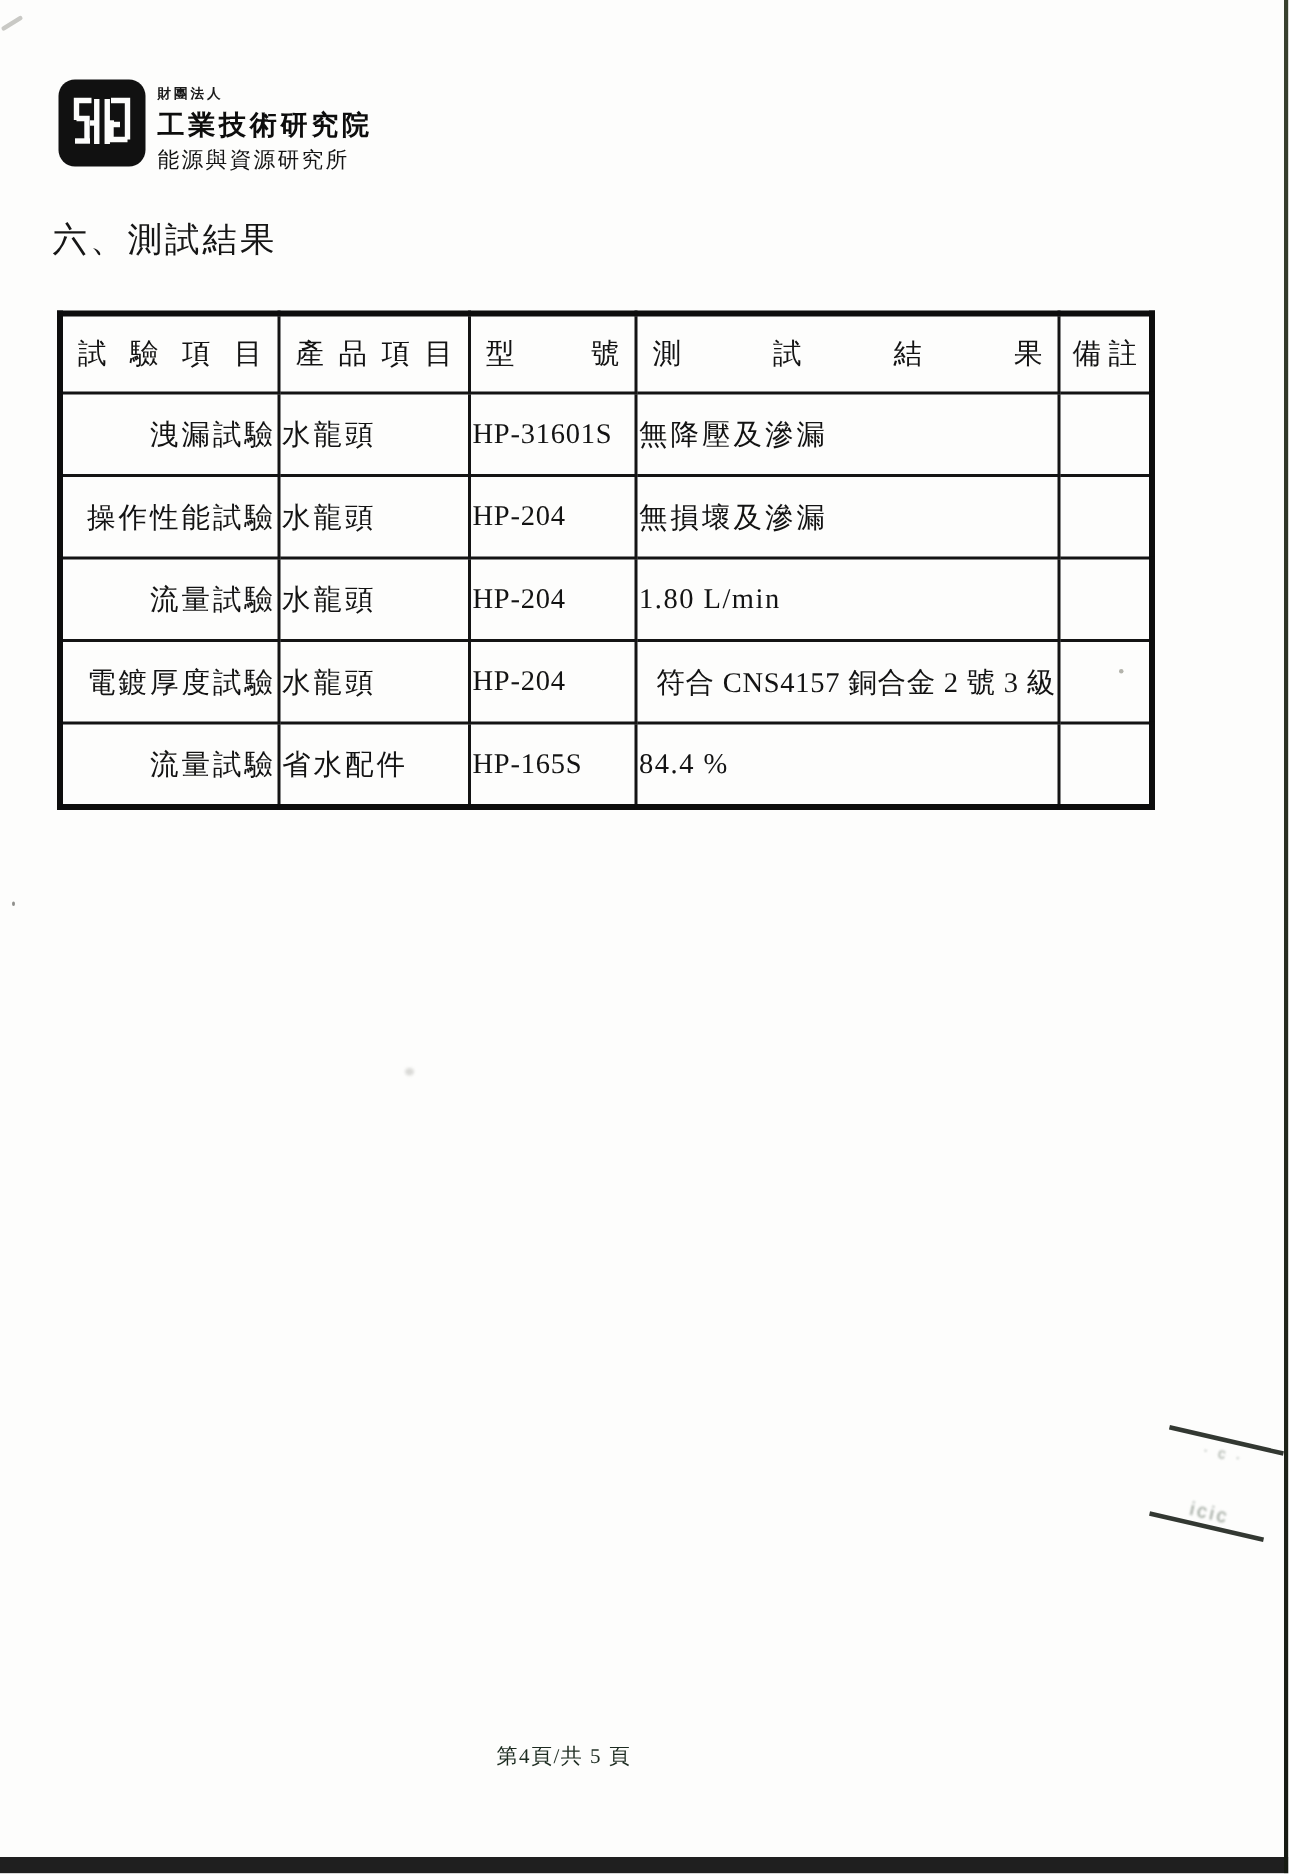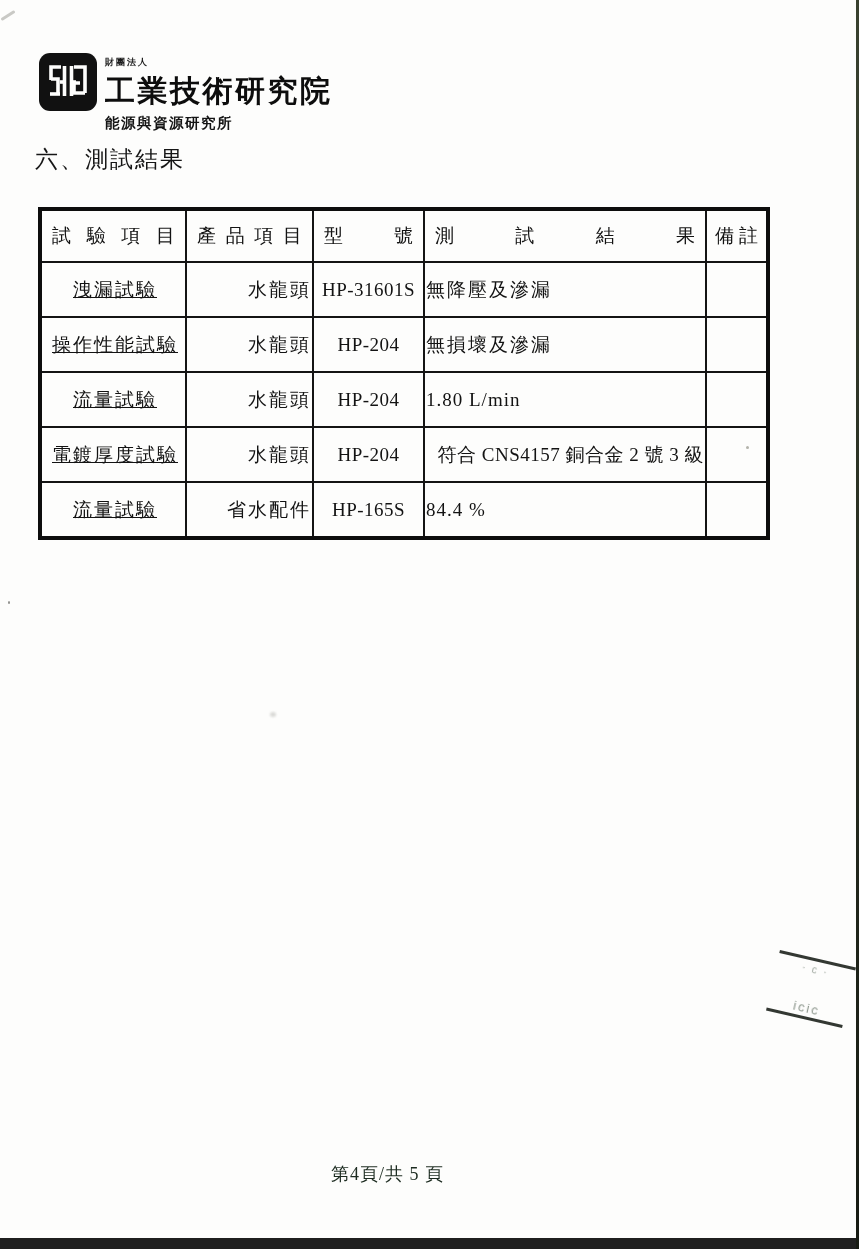--- a/index.html
+++ b/index.html
@@ -10,22 +10,22 @@
     overflow:hidden;
     font-family:"Liberation Serif","DejaVu Serif",serif;
     color:#111;
   }
 
   
   .org-header { position:absolute; left:38px; top:52px; display:flex; }
   .logo { width:60px; height:60px; flex:0 0 auto; }
   .org-text { margin-left:7px; padding-top:4px; }
   .org-small { font-size:9px; font-weight:bold; letter-spacing:2px; color:#1a1a1a; }
-  .org-main  { font-size:30px; font-weight:bold; letter-spacing:2.5px; margin-top:2px; color:#0d0d0d; }
-  .org-sub   { font-size:14.5px; font-weight:bold; letter-spacing:1.5px; margin-top:2px; color:#141414; }
+  .org-main  { font-size:18px; font-weight:bold; letter-spacing:2.5px; margin-top:2px; color:#0d0d0d; }
+  .org-sub   { font-size:14.5px; font-weight:normal; letter-spacing:1.5px; margin-top:2px; color:#141414; }
 
   
   .section-title {
     position:absolute; left:35px; top:144px;
     font-size:23px; font-weight:normal; letter-spacing:2px; color:#161616;
   }
 
   
   table.results {
     position:absolute; left:38px; top:207px;
@@ -36,32 +36,32 @@
     border:2px solid #141414;
     font-size:19px; font-weight:normal;
     vertical-align:middle;
     overflow:hidden; white-space:nowrap;
     color:#131313;
   }
   table.results thead th { height:48px; }
   table.results tbody td { height:51px; }
   .spread { display:flex; justify-content:space-between; align-items:center; padding:0 9px; }
   th.c-note .spread { padding:0 7px; }
-  td.test    { text-align:center; padding-left:4px; letter-spacing:2px;text-decoration:underline; }
-  td.product { text-align:right; letter-spacing:2px; }
-  td.model   { text-align:center; letter-spacing:0.5px; }
+  td.test    { text-align:right; padding-left:4px; letter-spacing:2px; }
+  td.product { text-align:left; letter-spacing:2px; }
+  td.model   { text-align:left; letter-spacing:0.5px; }
   td.result  { text-align:left; letter-spacing:2px; }
   td.result.latin { letter-spacing:1px; }
   td.result.fill  { text-align:right; padding-left:3px; letter-spacing:0.5px; }
   td.note    { text-align:center; }
 
   
   .page-number {
     position:absolute; left:331px; top:1162px;
-    font-size:18px; letter-spacing:1px; color:#1c2b20;
+    font-size:14px; letter-spacing:1px; color:#1c2b20;
   }
 
   
   .stamp {
     position:absolute; left:772px; top:958px;
     width:78px; height:52px;
     transform:rotate(13deg);
     border-top:3px solid #333832;
     border-bottom:3px solid #333832;
     display:flex; flex-direction:column; justify-content:space-between;

